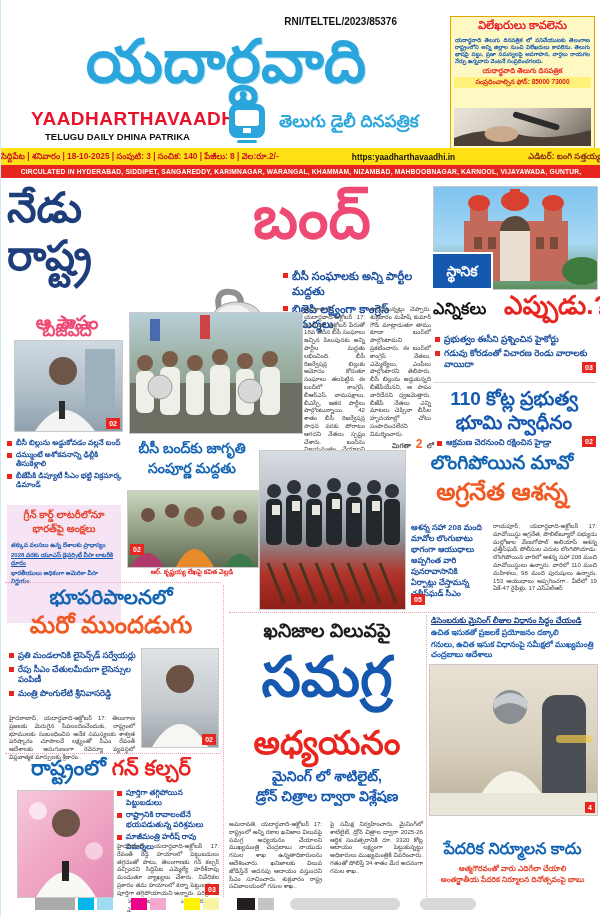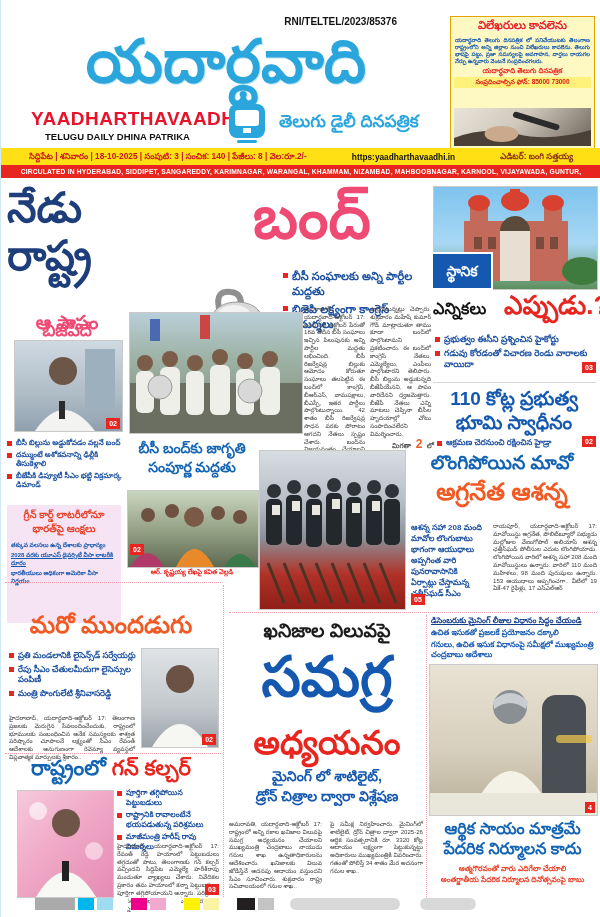--- a/index.html
+++ b/index.html
@@ -58,21 +58,21 @@
     <div class="ctr b" style="font-size:6.5px;color:#d81a1a;background:#fff27a;margin:1px 3px;padding:1px 0;">సంప్రదించాల్సిన ఫోన్: 85000 73000</div>
     <div style="position:absolute;left:3px;bottom:3px;right:3px;height:38px;background:linear-gradient(135deg,#e9e4da 0%,#cfc8bb 45%,#6b6258 100%);">
       <svg width="100%" height="100%" viewBox="0 0 130 38" preserveAspectRatio="none">
         <path d="M0,30 Q30,18 60,26 T130,22 L130,38 L0,38 Z" fill="#4a4038"></path>
         <rect x="55" y="10" width="46" height="6" rx="3" transform="rotate(18 78 13)" fill="#2b2b2b"></rect>
         <ellipse cx="45" cy="26" rx="16" ry="8" fill="#caa98c"></ellipse>
       </svg>
     </div>
   </div>
 
-  <div class="abs" style="left:0;top:148px;width:600px;height:17px;background:#ffe015;display:flex;align-items:center;justify-content:space-between;padding:0 28px;box-sizing:border-box;">
+  <div class="abs" style="left:0;top:148px;width:600px;height:17px;background:#ffe015;display:flex;align-items:center;justify-content:space-between;padding:0 0;box-sizing:border-box;">
     <span class="b" style="font-size:8.3px;color:#c81422;">సిద్దిపేట   | శనివారం |   18-10-2025   |   సంపుటి: 3   |   సంచిక: 140   |   పేజీలు: 8   |   వెల:రూ.2/-</span>
     <span class="b" style="font-size:8.3px;color:#111;">https:yaadharthavaadhi.in</span>
     <span class="b" style="font-size:8.3px;color:#8a2a1a;">ఎడిటర్: బంగి సత్తయ్య</span>
   </div>
   <div class="abs ctr b" style="left:0;top:165px;width:600px;height:13px;background:#e8251f;color:#fff;font-size:6.7px;line-height:13px;letter-spacing:0.2px;">CIRCULATED IN HYDERABAD, SIDDIPET, SANGAREDDY, KARIMNAGAR, WARANGAL, KHAMMAM, NIZAMBAD, MAHBOOBNAGAR, KARNOOL, VIJAYAWADA, GUNTUR, RAJAMUNDRY, VIZAG</div>
 
   <div class="abs navy-h" style="left:6px;top:184px;font-size:42px;">నేడు</div>
   <div class="abs navy-h" style="left:6px;top:232px;font-size:42px;">రాష్ట్ర</div>
 
   <div class="abs" style="left:200px;top:284px;width:62px;height:50px;">
@@ -145,21 +145,21 @@
           <circle cx="140" cy="46" r="8"></circle>
       </g>
       <circle cx="30" cy="74" r="12" fill="#d8d8d8" stroke="#9a9a9a"></circle>
       <circle cx="120" cy="78" r="12" fill="#d8d8d8" stroke="#9a9a9a"></circle>
       <rect x="20" y="6" width="10" height="22" fill="#4a69b0"></rect>
         <rect x="70" y="2" width="10" height="24" fill="#c44"></rect>
     </svg>
   </div>
 
   <div class="abs blue-h ctr" style="left:126px;top:440px;width:130px;font-size:14px;">బీసీ బంద్‌కు జాగృతి</div>
-  <div class="abs blue-h ctr" style="left:126px;top:460px;width:130px;font-size:14px;font-family:Liberation Serif, serif;">సంపూర్ణ మద్దతు</div>
+  <div class="abs blue-h ctr" style="left:126px;top:460px;width:130px;font-size:14px;">సంపూర్ణ మద్దతు</div>
   <div class="photo" style="left:126px;top:490px;width:130px;height:76px;background:linear-gradient(180deg,#c9d6c0 0%,#97a386 50%,#5e6a52 100%);">
     <svg width="130" height="76" viewBox="0 0 130 76">
       <g fill="#6f5141">
           <circle cx="20" cy="24" r="7"></circle>
           <circle cx="44" cy="20" r="7"></circle>
           <circle cx="90" cy="22" r="7"></circle>
           <circle cx="112" cy="26" r="7"></circle>
         </g>
       <circle cx="66" cy="26" r="10" fill="#7a5a46"></circle>
       <path d="M48,76 Q66,40 86,76 Z" fill="#e88a2a"></path>
@@ -253,20 +253,21 @@
     <li>ఆక్రమణ చెరనుంచి రక్షించిన హైడ్రా</li>
   </ul>
   <span class="badge" style="left:581px;top:436px;">02</span>
 
   <div class="dot-h" style="left:4px;top:582px;width:216px;"></div>
   <div class="dot-h" style="left:4px;top:753px;width:216px;"></div>
   <div class="dot-h" style="left:228px;top:612px;width:368px;"></div>
   <div class="dot-v" style="left:222px;top:585px;height:320px;"></div>
   <div class="dot-v" style="left:425px;top:615px;height:290px;"></div>
 
+  <div class="abs blue-h ctr" style="left:4px;top:586px;width:212px;font-size:20px;">భూపరిపాలనలో</div>
   <div class="abs orange-h ctr" style="left:4px;top:611px;width:212px;font-size:24px;">మరో ముందడుగు</div>
   <ul class="blt abs" style="left:8px;top:650px;width:128px;font-size:8.4px;line-height:10.5px;">
     <li>ప్రతి మండలానికి లైసెన్స్‌డ్ సర్వేయర్లు</li>
     <li>రేపు సీఎం చేతులమీదుగా లైసెన్సుల పంపిణీ</li>
     <li>మంత్రి పొంగులేటి శ్రీనివాసరెడ్డి</li>
   </ul>
   <div class="abs body-txt" style="left:8px;top:714px;width:126px;height:36px;">హైదరాబాద్, యదార్థవాది-అక్టోబర్ 17: తెలంగాణ ప్రజలకు మెరుగైన సేవలందించేందుకు, రాష్ట్రంలో భూములకు సంబంధించిన అనేక సమస్యలకు శాశ్వత పరిష్కారం చూపాలనే లక్ష్యంతో సీఎం రేవంత్ ఆదేశాలకు అనుగుణంగా రెవెన్యూ వ్యవస్థలో విప్లవాత్మక మార్పులకు శ్రీకారం..</div>
   <div class="photo" style="left:140px;top:648px;width:76px;height:98px;background:linear-gradient(180deg,#dfe3e6 0%,#c2c8cc 60%,#9aa2a8 100%);">
     <svg width="76" height="98" viewBox="0 0 76 98">
       <circle cx="38" cy="30" r="14" fill="#6b5244"></circle>
@@ -312,21 +313,20 @@
     <svg width="167" height="150" viewBox="0 0 167 150">
       <rect x="112" y="30" width="44" height="110" rx="14" fill="#4a4f55"></rect>
       <circle cx="80" cy="42" r="17" fill="#8a8f93"></circle>
       <path d="M63,36 Q80,20 98,36 L96,44 Q80,32 64,44 Z" fill="#c9cdd1"></path>
       <path d="M40,150 Q80,62 124,150 Z" fill="#f4f1e6"></path>
       <rect x="0" y="128" width="167" height="22" fill="#e9e6da"></rect>
       <rect x="126" y="70" width="36" height="8" rx="4" fill="#f2c94c" opacity="0.7"></rect>
     </svg>
     <span class="badge" style="right:2px;bottom:2px;">4</span>
   </div>
-  <div class="abs blue-h ctr" style="left:428px;top:820px;width:167px;font-size:16px;">ఆర్థిక సాయం మాత్రమే</div>
   <div class="abs blue-h ctr" style="left:428px;top:840px;width:167px;font-size:16px;">పేదరిక నిర్మూలన కాదు</div>
   <div class="abs ctr b" style="left:428px;top:864px;width:167px;font-size:7.5px;color:#e8432b;">ఆత్మగౌరవంతో వారు ఎదిగేలా చేయాలి</div>
   <div class="abs ctr b" style="left:428px;top:875px;width:167px;font-size:7.5px;color:#e8432b;">అంతర్జాతీయ పేదరిక నిర్మూలన దినోత్సవంపై బాబు</div>
 
   <div id="calibration">
       <span style="display: inline-block; height: 12px; width: 40px; background: rgb(170, 170, 170);"></span>
       <span style="display: inline-block; height: 12px; width: 16px; background: rgb(0, 183, 236);"></span>
       <span style="display: inline-block; height: 12px; width: 16px; background: rgb(158, 220, 242);"></span>
       <span style="display: inline-block; height: 12px; width: 12px; background: rgb(255, 255, 255);"></span>
       <span style="display: inline-block; height: 12px; width: 16px; background: rgb(236, 0, 140);"></span>

